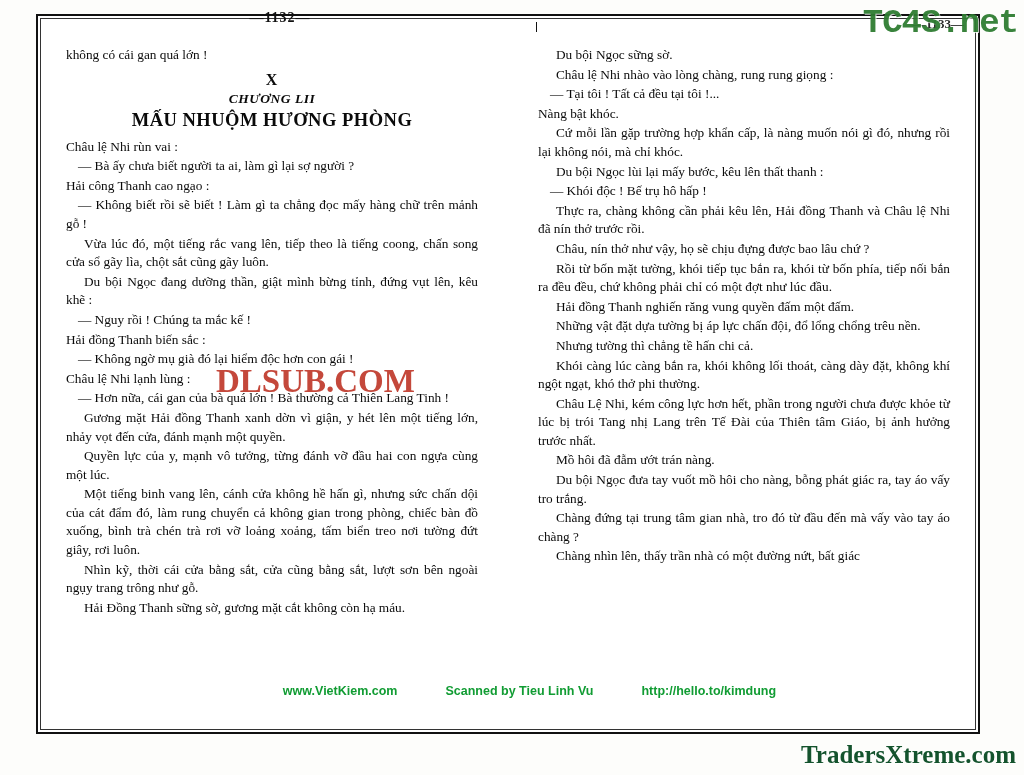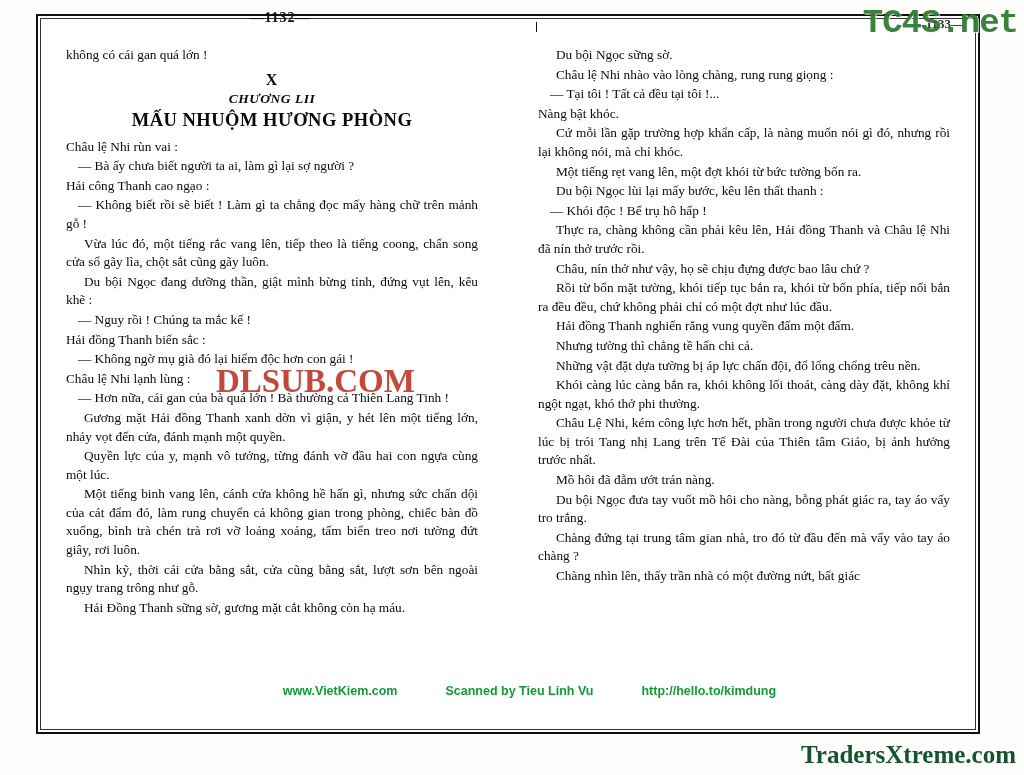--- a/index.html
+++ b/index.html
@@ -221,29 +221,28 @@
       <p>Nhìn kỹ, thời cái cửa bằng sắt, cửa cũng bằng sắt, lượt sơn bên ngoài ngụy trang trông như gỗ.</p>
       <p>Hải Đồng Thanh sững sờ, gương mặt cắt không còn hạ máu.</p>
     </div>
 
     <div class="col col-right">
       <p>Du bội Ngọc sững sờ.</p>
       <p>Châu lệ Nhi nhào vào lòng chàng, rung rung giọng :</p>
       <p class="dash">— Tại tôi ! Tất cả đều tại tôi !...</p>
       <p class="noindent">Nàng bật khóc.</p>
       <p>Cứ mỗi lần gặp trường hợp khẩn cấp, là nàng muốn nói gì đó, nhưng rồi lại không nói, mà chỉ khóc.</p>
-      <p>Một tiếng rẹt vang lên, một đợt khói từ bức tường bốn ra.</p>
       <p>Du bội Ngọc lùi lại mấy bước, kêu lên thất thanh :</p>
       <p class="dash">— Khói độc ! Bế trụ hô hấp !</p>
       <p>Thực ra, chàng không cần phải kêu lên, Hải đồng Thanh và Châu lệ Nhi đã nín thở trước rồi.</p>
       <p>Châu, nín thở như vậy, họ sẽ chịu đựng được bao lâu chứ ?</p>
       <p>Rồi từ bốn mặt tường, khói tiếp tục bắn ra, khói từ bốn phía, tiếp nối bắn ra đều đều, chứ không phải chỉ có một đợt như lúc đầu.</p>
       <p>Hải đồng Thanh nghiến răng vung quyền đấm một đấm.</p>
+      <p>Những vật đặt dựa tường bị áp lực chấn đội, đổ lổng chổng trêu nền.</p>
       <p>Nhưng tường thì chẳng tề hấn chi cả.</p>
-      <p>Những vật đặt dựa tường bị áp lực chấn đội, đổ lổng chổng trêu nền.</p>
       <p>Khói càng lúc càng bắn ra, khói không lối thoát, càng dày đặt, không khí ngột ngạt, khó thở phi thường.</p>
       <p>Châu Lệ Nhi, kém công lực hơn hết, phần trong người chưa được khỏe từ lúc bị trói Tang nhị Lang trên Tế Đài của Thiên tâm Giáo, bị ảnh hưởng trước nhất.</p>
       <p>Mồ hôi đã đẫm ướt trán nàng.</p>
       <p>Du bội Ngọc đưa tay vuốt mồ hôi cho nàng, bỗng phát giác ra, tay áo vấy tro trắng.</p>
       <p>Chàng đứng tại trung tâm gian nhà, tro đó từ đầu đến mà vấy vào tay áo chàng ?</p>
       <p>Chàng nhìn lên, thấy trần nhà có một đường nứt, bất giác</p>
     </div>
   </div>
 
   <div class="footer">

